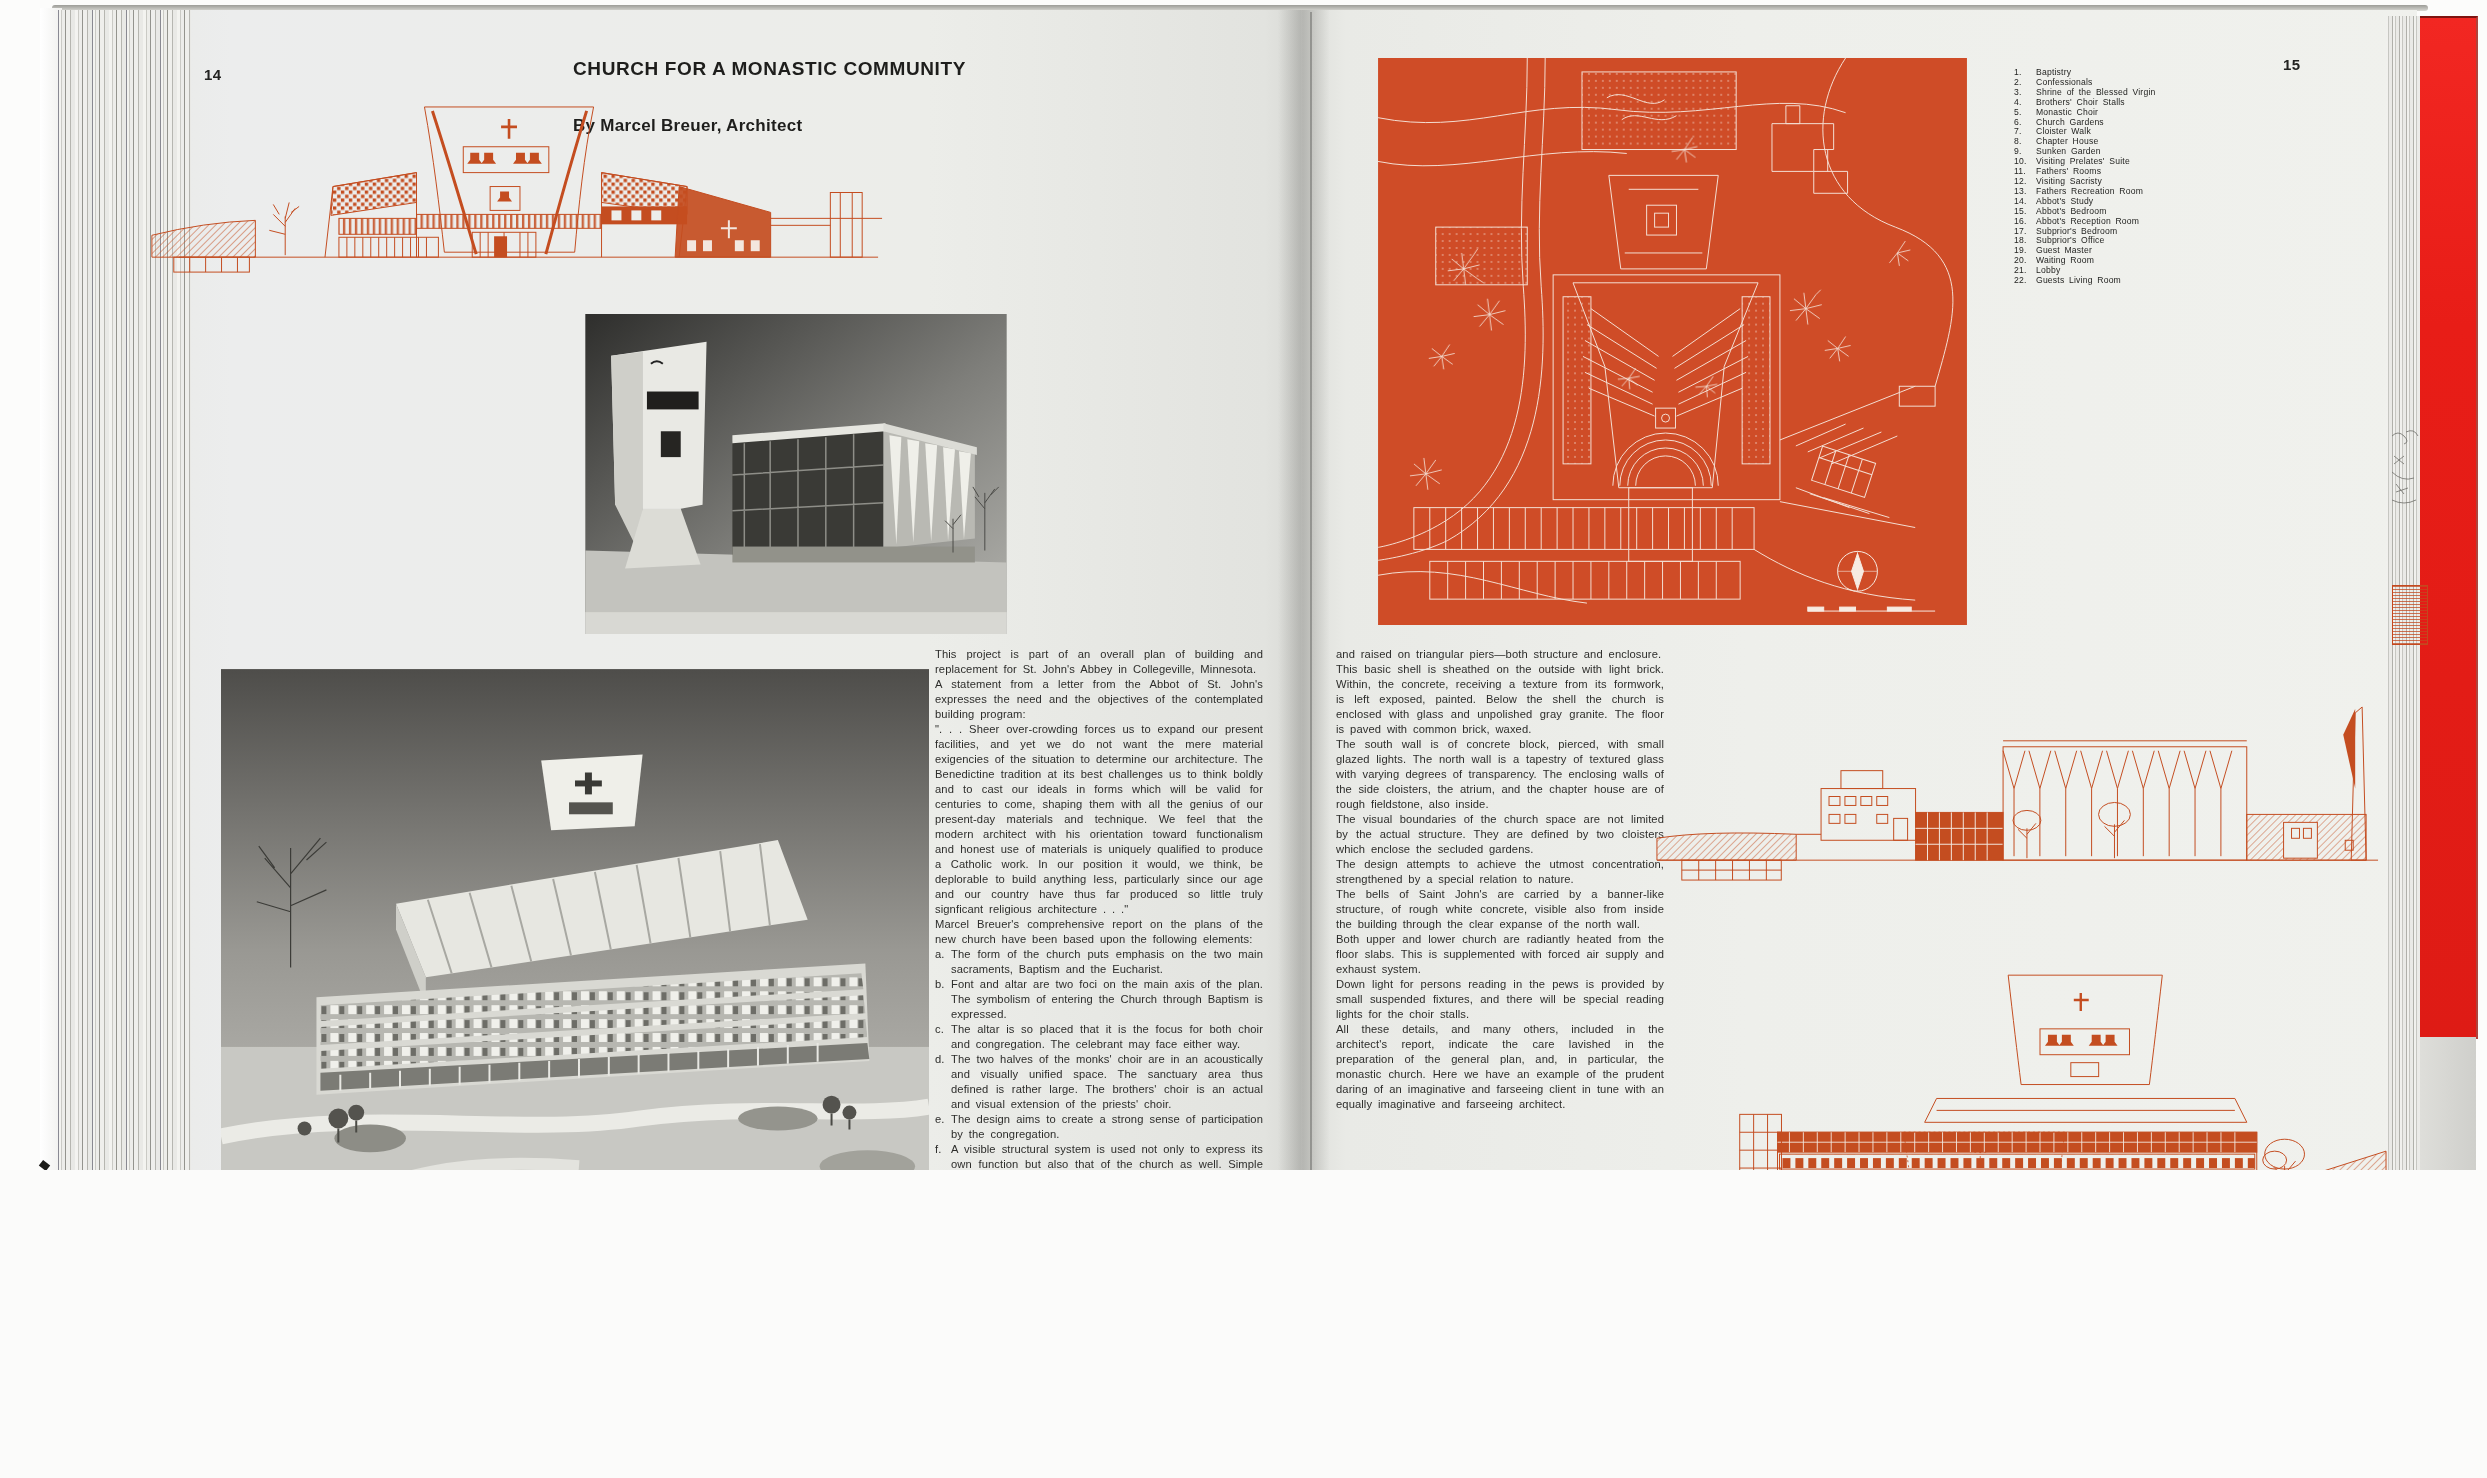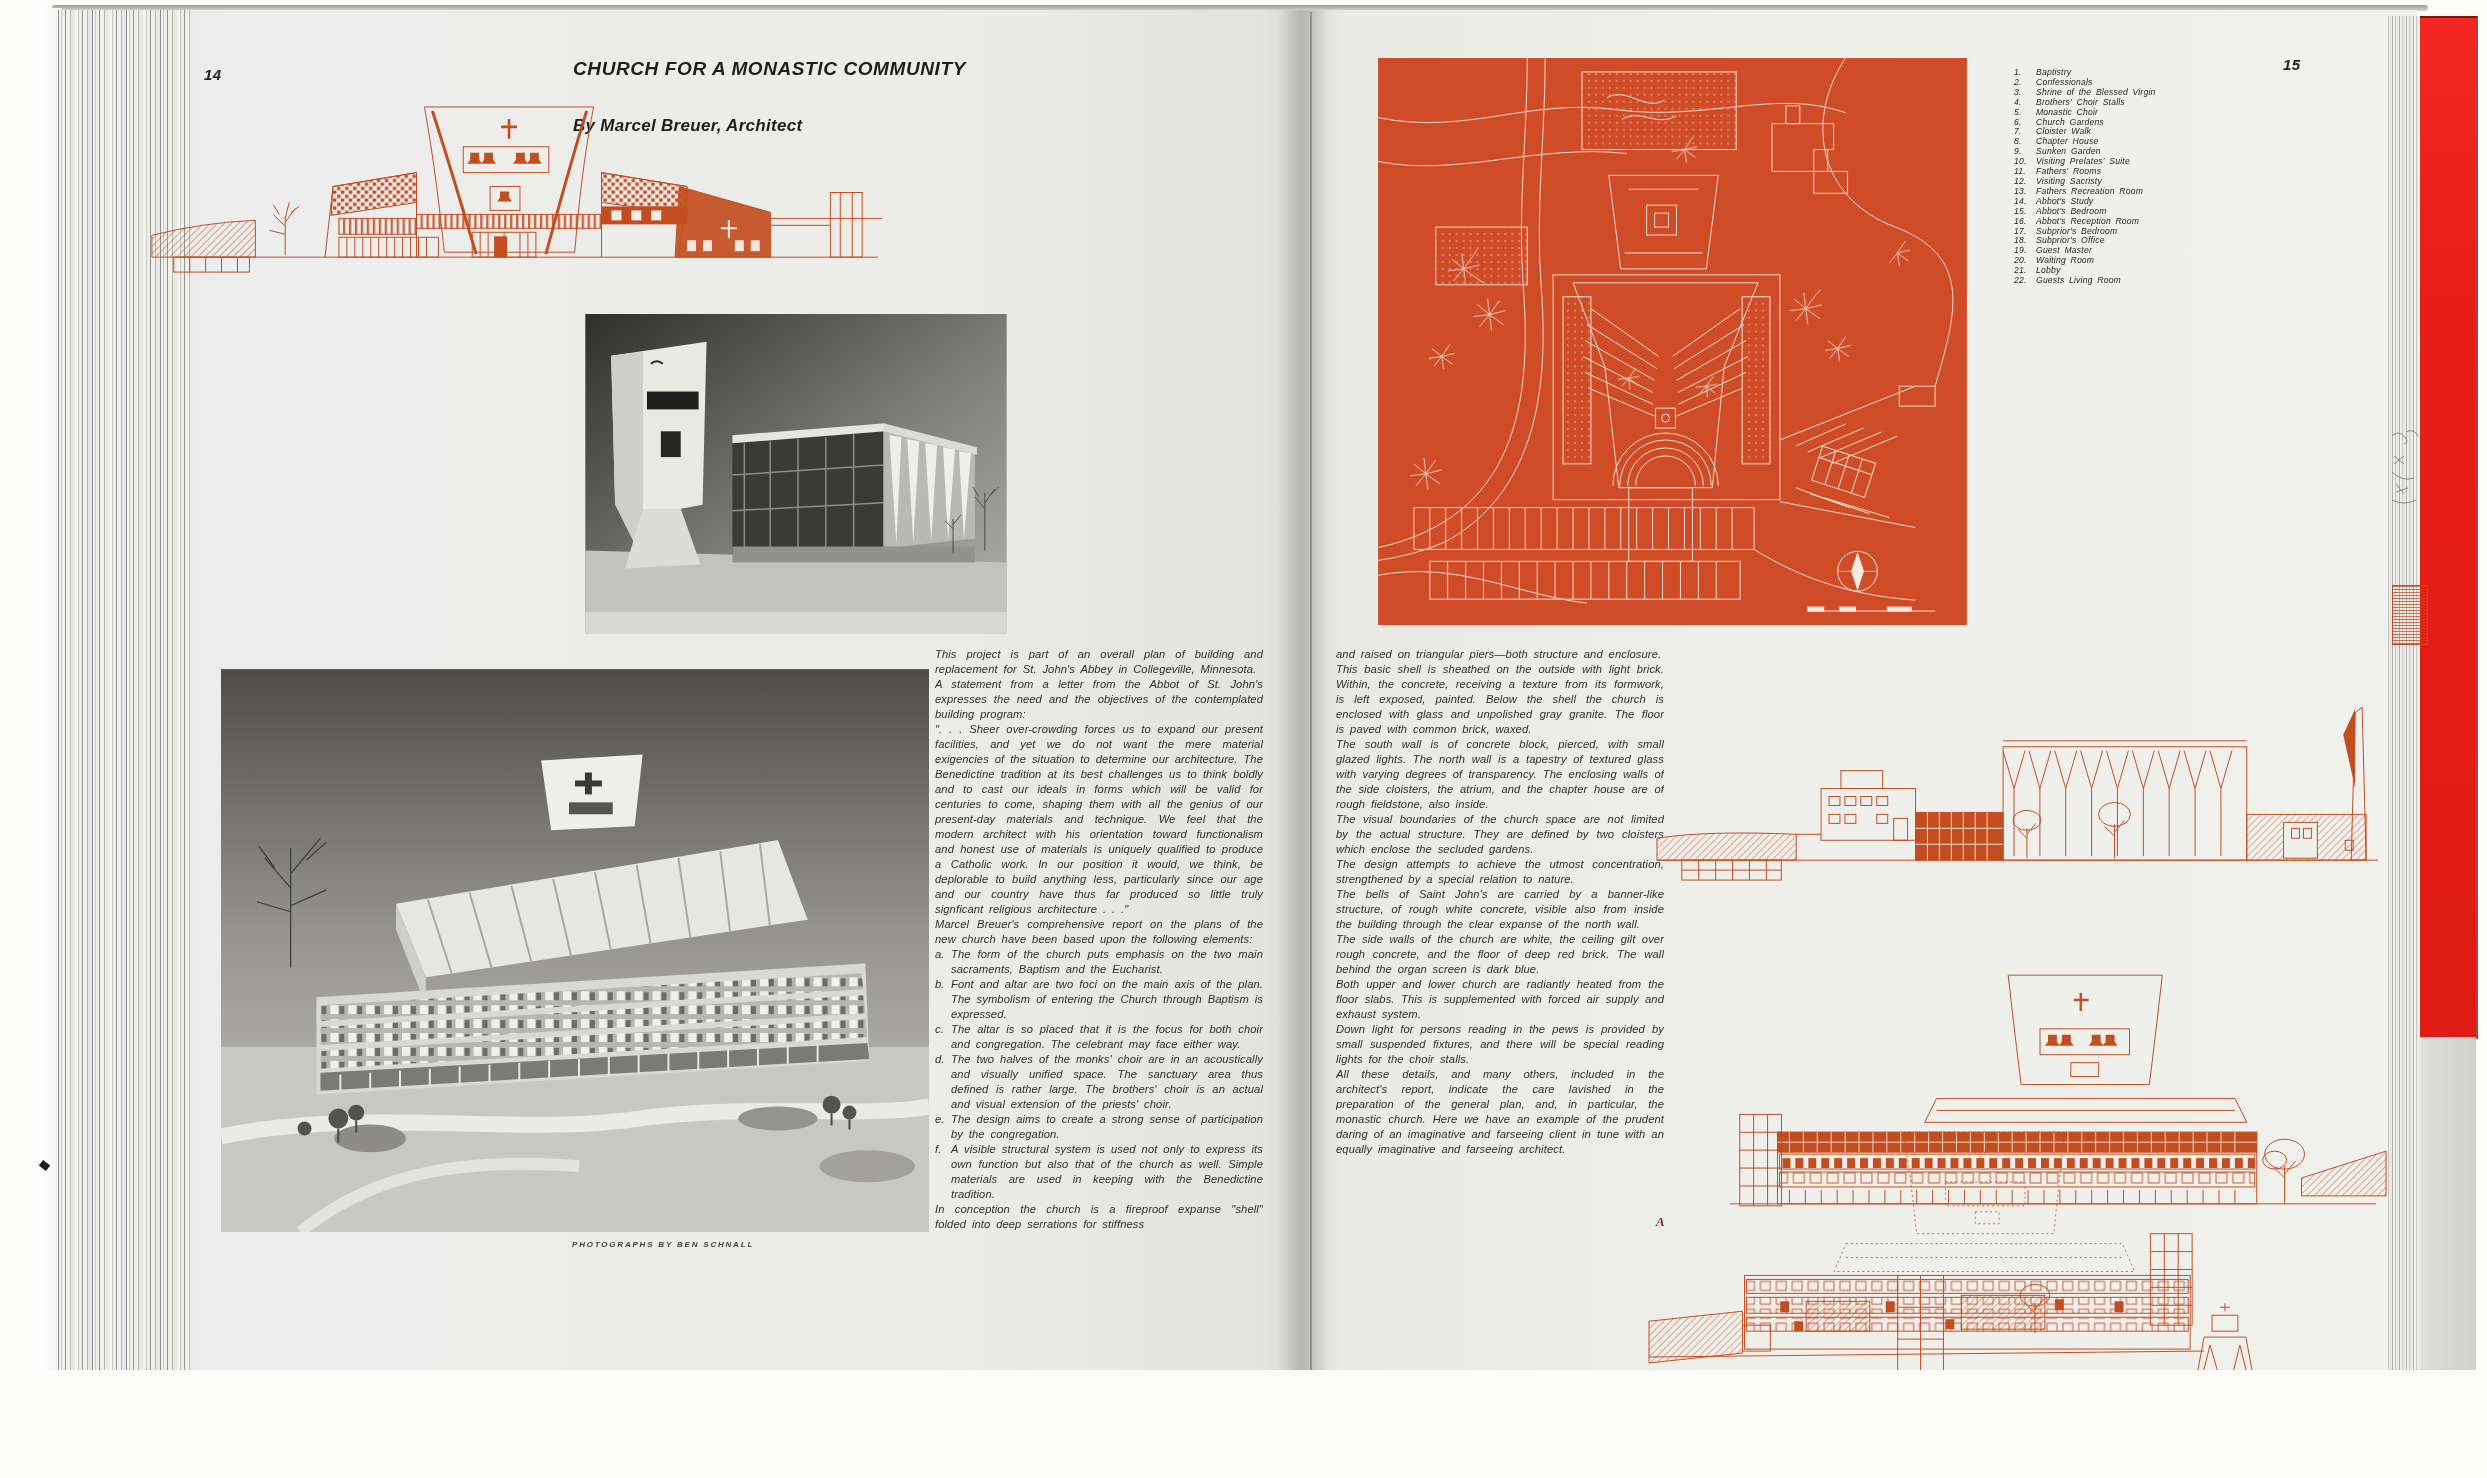--- a/index.html
+++ b/index.html
@@ -1,17 +1,17 @@
 <!DOCTYPE html>
 <html><head>
 <meta charset="utf-8">
 <style>
   html,body{margin:0;padding:0;background:#fbfbfa;}
-  .stage{position:relative;width:2488px;height:1370px;overflow:hidden;
-         font-family:"Liberation Sans",sans-serif;background:#fcfcfb;font-style:italic;}
+  .stage{position:relative;width:2488px;height:1170px;overflow:hidden;
+         font-family:"Liberation Sans",sans-serif;background:#fcfcfb;}
   .abs{position:absolute;}
   
   .book-top-edge{left:52px;top:5px;width:2376px;height:6px;
     background:linear-gradient(180deg,#9c9c97,#d8d8d3);border-radius:3px;}
   .page{top:10px;height:1429px;}
   .page-left{left:58px;width:1244px;background:linear-gradient(90deg,#e7e8e4 0%,#eceded 14%,#ecede9 70%,#e2e3df 97%,#d7d8d4 100%);}
   .page-right{left:1301px;width:1116px;background:linear-gradient(90deg,#dcddd9 0%,#e9eae6 4%,#eeefeb 40%,#f0f1ed 100%);}
   .gutter{left:1278px;top:10px;width:52px;height:1429px;
     background:linear-gradient(90deg,rgba(0,0,0,0),rgba(70,70,66,.26) 48%,rgba(110,110,105,.30) 56%,rgba(0,0,0,0));}
   .fold-line{left:1310px;top:12px;width:2px;height:1425px;background:rgba(60,60,56,.35);}
@@ -475,21 +475,20 @@
       </div>
   </div>
 
   <div class="abs bodycol" style="left:1336px;top:647px;height:786px">
     <p>and raised on triangular piers—both structure and enclosure.</p>
     <p>This basic shell is sheathed on the outside with light brick. Within, the concrete, receiving a texture from its formwork, is left exposed, painted. Below the shell the church is enclosed with glass and unpolished gray granite. The floor is paved with common brick, waxed.</p>
     <p>The south wall is of concrete block, pierced, with small glazed lights. The north wall is a tapestry of textured glass with varying degrees of transparency. The enclosing walls of the side cloisters, the atrium, and the chapter house are of rough fieldstone, also inside.</p>
     <p>The visual boundaries of the church space are not limited by the actual structure. They are defined by two cloisters which enclose the secluded gardens.</p>
     <p>The design attempts to achieve the utmost concentration, strengthened by a special relation to nature.</p>
     <p>The bells of Saint John's are carried by a banner-like structure, of rough white concrete, visible also from inside the building through the clear expanse of the north wall.</p>
-    <p>The side walls of the church are white, the ceiling gilt over rough concrete, and the floor of deep red brick. The wall behind the organ screen is dark blue.</p>
     <p>Both upper and lower church are radiantly heated from the floor slabs. This is supplemented with forced air supply and exhaust system.</p>
     <p>Down light for persons reading in the pews is provided by small suspended fixtures, and there will be special reading lights for the choir stalls.</p>
     <p>All these details, and many others, included in the architect's report, indicate the care lavished in the preparation of the general plan, and, in particular, the monastic church. Here we have an example of the prudent daring of an imaginative and farseeing client in tune with an equally imaginative and farseeing architect.</p>
   </div>
 
   <svg class="abs" style="left:1647px;top:689px" width="741" height="217" viewBox="0 0 745 218">
     <defs>
       <pattern id="e1h" width="5" height="5" patternUnits="userSpaceOnUse" patternTransform="rotate(45)">
         <line x1="0" y1="0" x2="0" y2="5" stroke="#c44d20" stroke-width="0.9"></line>
       </pattern>

